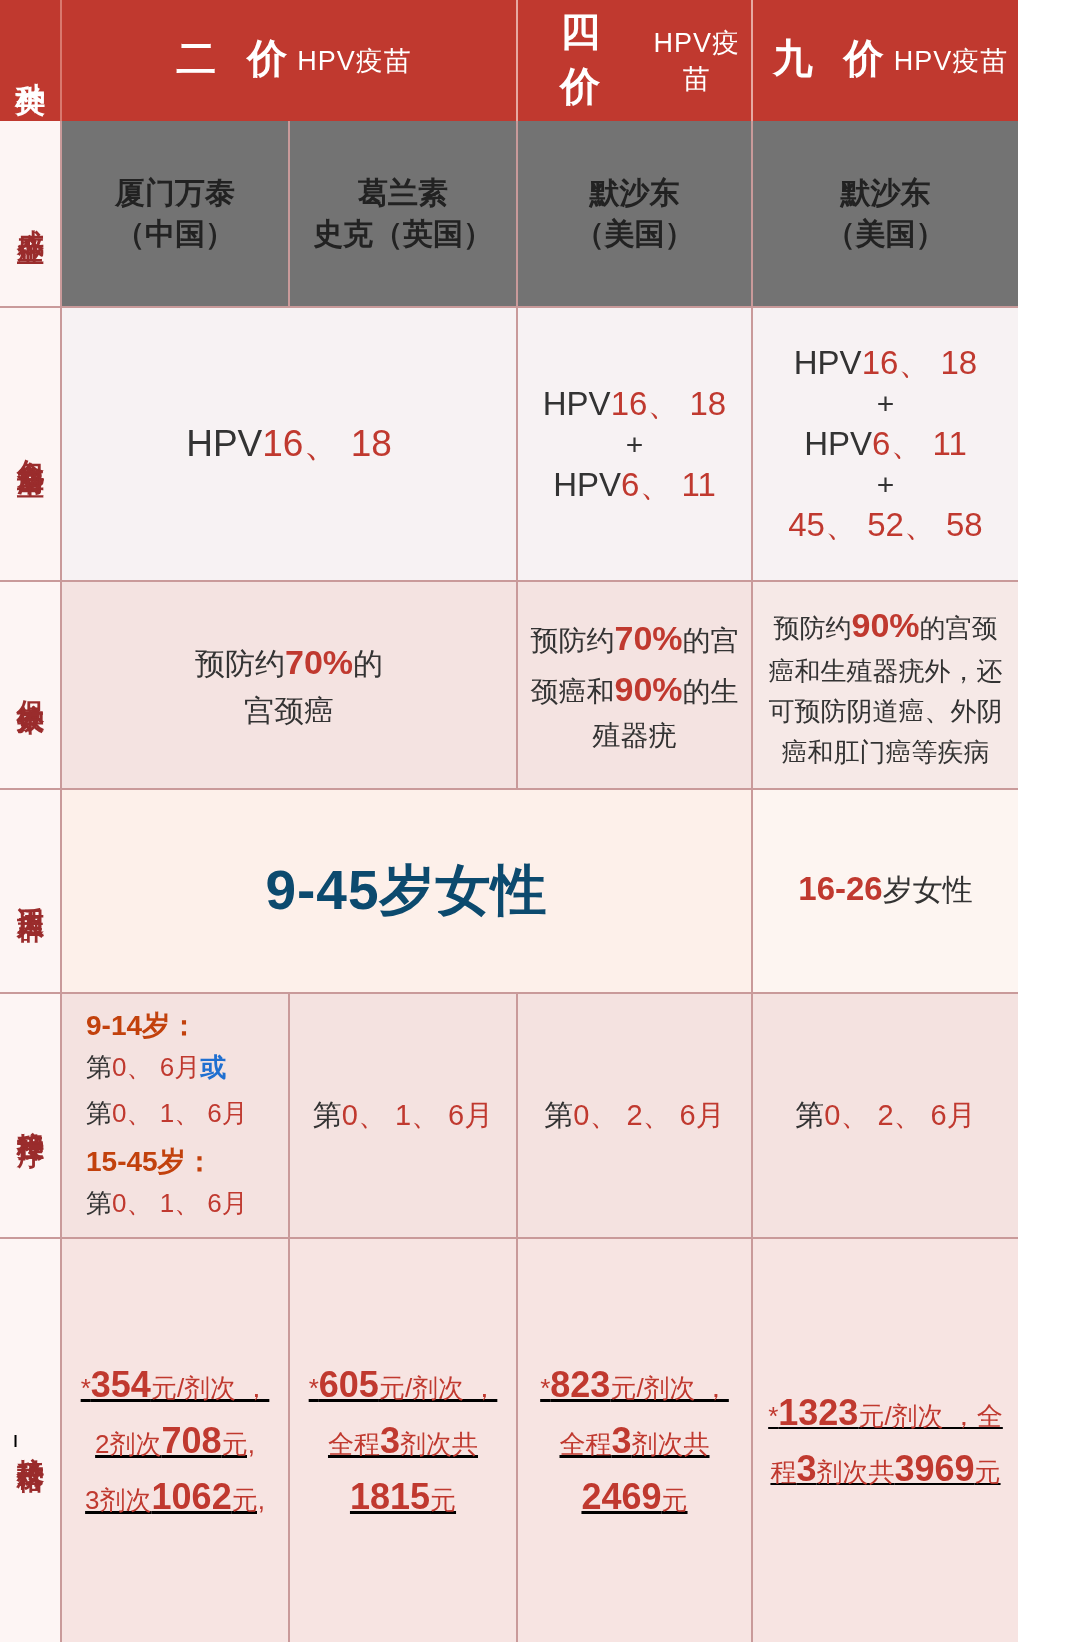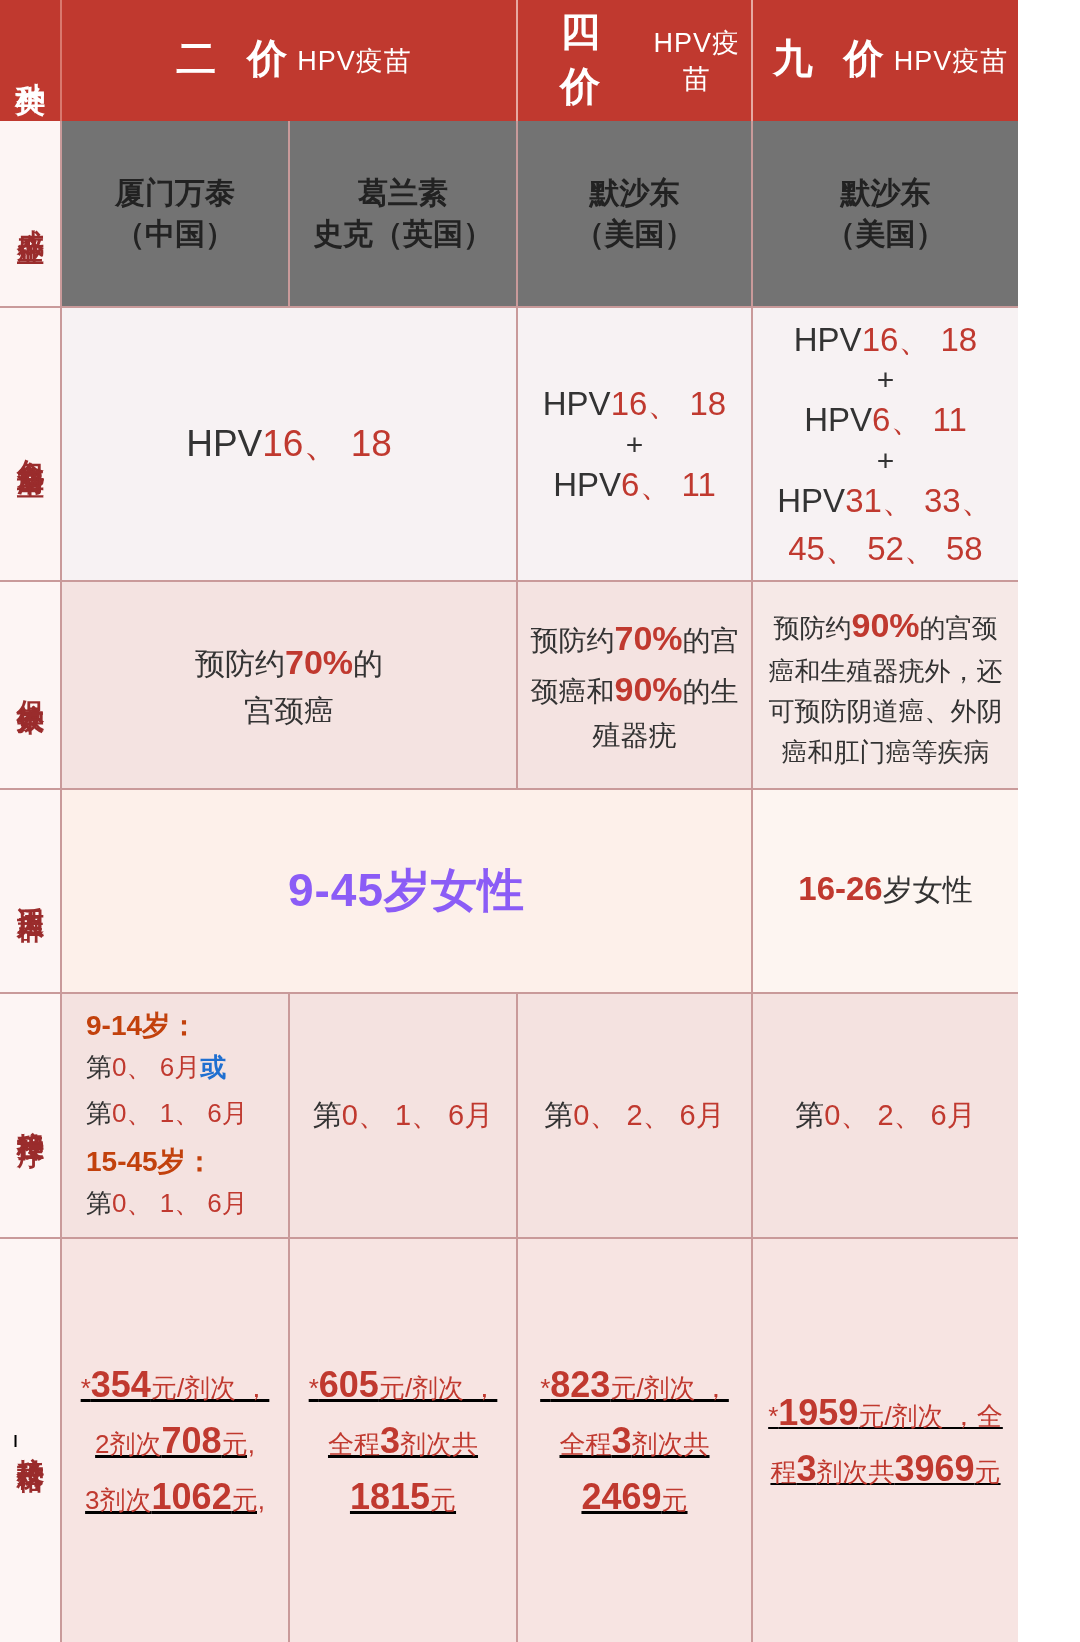--- a/index.html
+++ b/index.html
@@ -136,23 +136,23 @@
   .r-prot .cell.nine { font-size: 26px; background:#f6e9e7; line-height:1.55; }
   .pct { color: #c0392f; font-weight: bold; font-size: 34px; }
 
   
   .r-pop { height: 215px; }
   .r-pop .cell {
     background: #fdf0ea;
     color: #333333;
   }
   .r-pop .big-orange {
-    font-size: 46px;
+    font-size: 55px;
     font-weight: bold;
-    color: #8b5cf6;
+    color: #0c4a6e;
     letter-spacing: 1px;
   }
   .r-pop .nine { font-size: 30px; background: #fdf5f1; }
   .r-pop .nine .num { color: #c0392f; font-weight: bold; font-size: 33px; }
 
   
   .r-sched { height: 260px; }
   .r-sched .cell {
     background: #f4e2e0;
     font-size: 29px;
@@ -249,23 +249,20 @@
     </div>
     <div class="cell c4">
       <div>
         <span>HPV</span><span class="red">16、 18</span>
       </div>
       <div class="plus">+</div>
       <div>
         <span>HPV</span><span class="red">6、 11</span>
       </div>
       <div class="plus">+</div>
-      <div>
-        <span>HPV</span><span class="red">31、 33、</span>
-      </div>
       <div class="red">45、 52、 58</div>
     </div>
   </div>
 
   <div class="row r-prot">
     <div class="rowlabel">
         <span>保护效果</span>
       </div>
     <div class="cell c12 wide">
       <div>
@@ -365,21 +362,21 @@
       </div>
       <div>
         <span class="unit">全程</span><span class="num">3</span><span class="unit">剂次共</span>
       </div>
       <div>
         <span class="num">2469</span><span class="unit">元</span>
       </div>
     </div>
     <div class="cell c4 c4c">
       <div>
-        <span class="unit">*</span><span class="num">1959</span><span class="unit">元/剂次 ，全</span>
+        <span class="unit">*</span><span class="num">1323</span><span class="unit">元/剂次 ，全</span>
       </div>
       <div>
         <span class="unit">程</span><span class="num">3</span><span class="unit">剂次共</span><span class="num">3969</span><span class="unit">元</span>
       </div>
     </div>
   </div>
 
 </div>
 
 </body></html>

